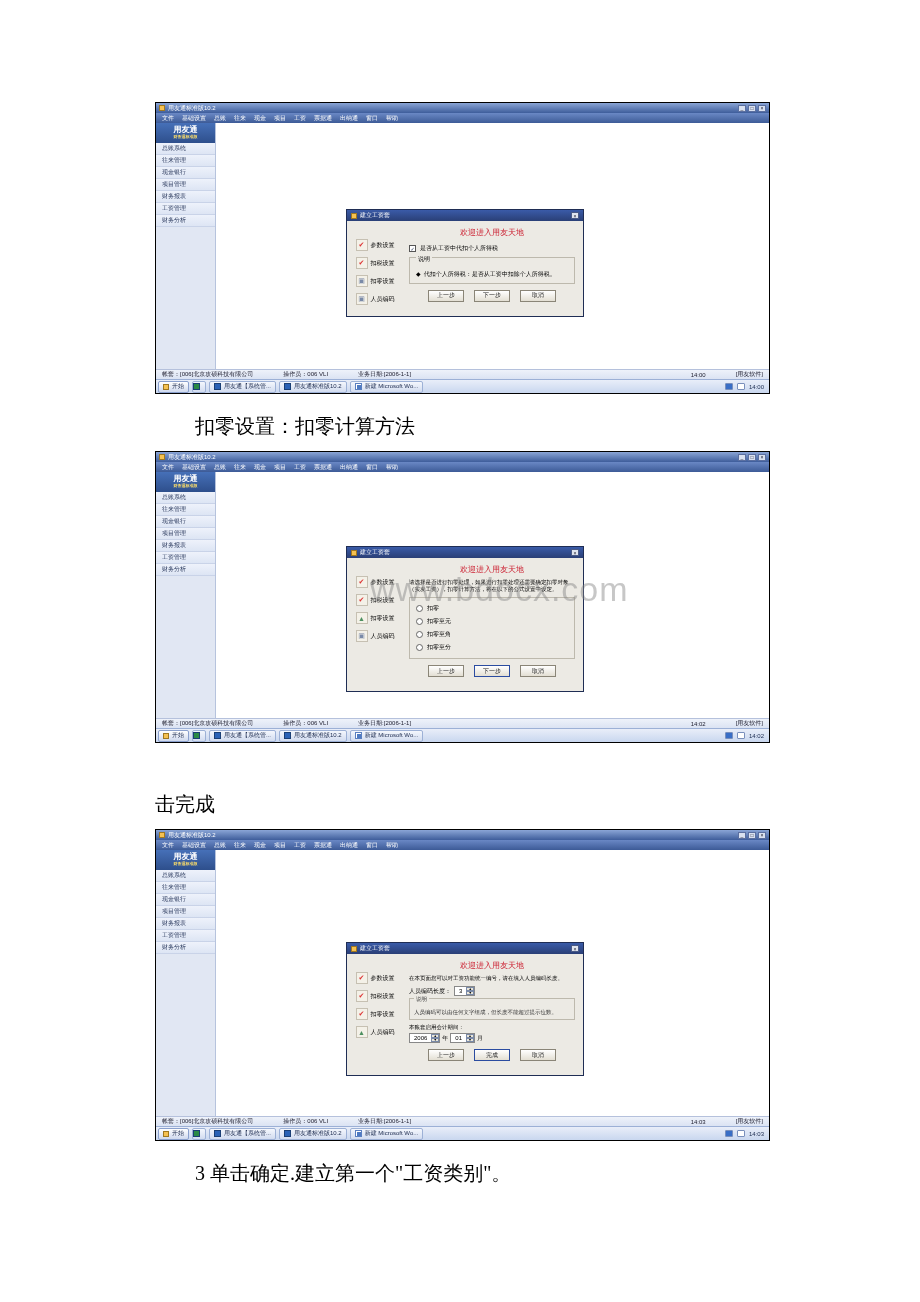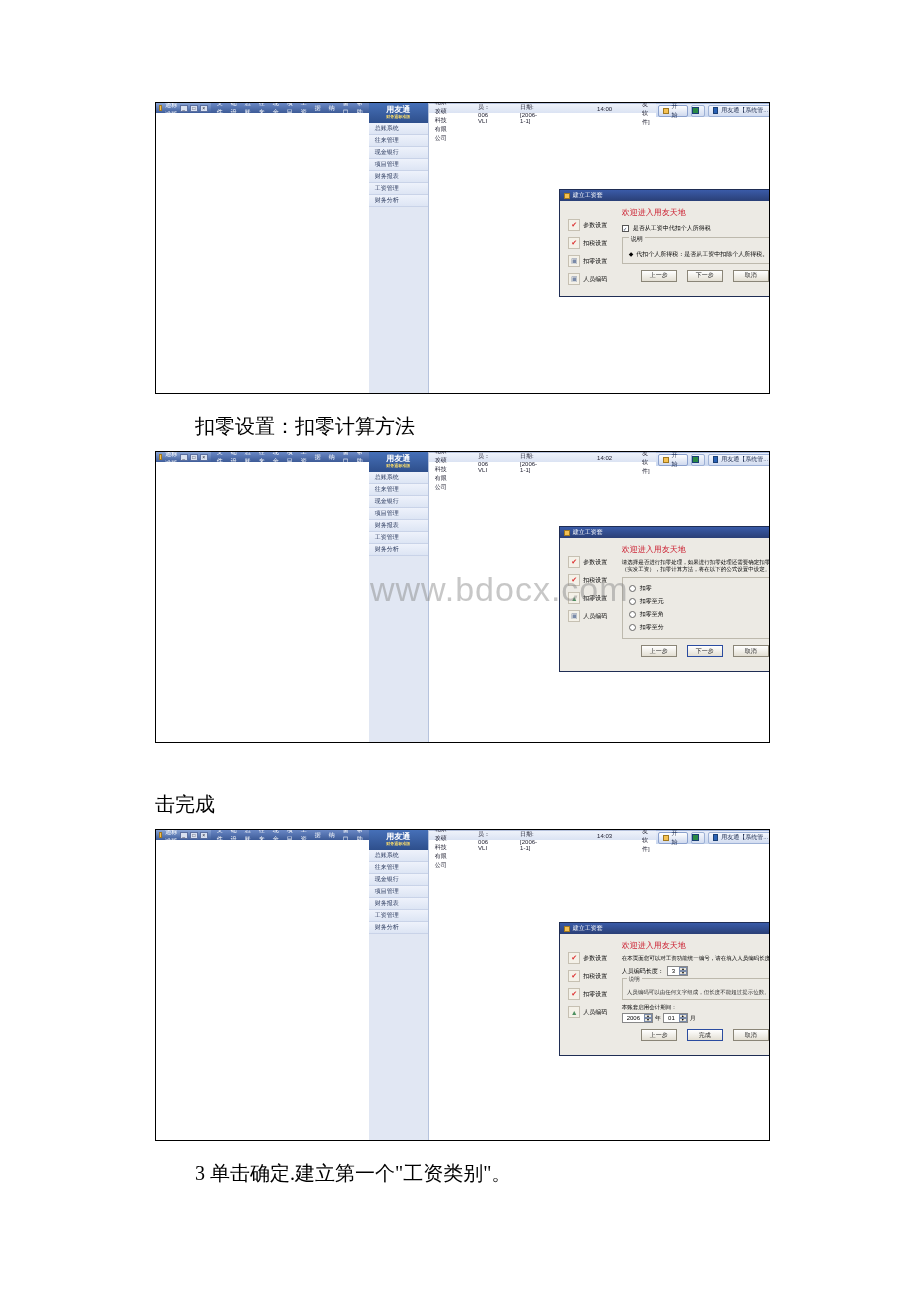--- a/index.html
+++ b/index.html
@@ -16,21 +16,21 @@
     border: 1px solid #000;
     margin-bottom: 18px;
     margin-top: 2px;
     position: relative;
   }
   .app-window {
     width: 100%;
     height: 290px;
     background: #ffffff;
     display: flex;
-    flex-direction: row;
+    flex-direction: column;
     font-family: "SimSun", Arial, sans-serif;
     font-size: 6px;
     position: relative;
     overflow: hidden;
   }
   .title-row {
     height: 10px;
     background: linear-gradient(#8aa5d6, #3e5d9b);
     display: flex;
     align-items: center;
@@ -124,21 +124,21 @@
     width: 12px; height: 12px; border: 1px solid #c6c0b2; background: #f4f1e8; display:flex;align-items:center;justify-content:center; font-size:7px;
   }
   .step-icon.check { color: #d33; }
   .step-icon.grey { color: #7a8aa8; }
   .step-icon.person { color: #4d9060; }
   .content-col {
     flex: 1;
     padding: 6px 8px 8px 6px;
     display: flex; flex-direction: column;
   }
-  .welcome { color: #c23; font-size: 8px; margin-bottom: 4px; }
+  .welcome { color: #c23; font-size: 8px; text-align: center; margin-bottom: 4px; }
   .field-group {
     border: 1px solid #bdb9ad;
     padding: 4px 6px;
     margin-top: 2px;
   }
   .field-group-flex { flex:1; display:flex; flex-direction:column; }
   .checkbox-line { display: flex; align-items: center; gap: 4px; margin: 2px 0; }
   .cb { width: 7px; height: 7px; border: 1px solid #555; background:#fff; display:inline-flex; align-items:center; justify-content:center; font-size:5px; color:#235; }
   .radio { width: 7px; height: 7px; border: 1px solid #666; border-radius: 50%; background:#fff; display:inline-flex; align-items:center; justify-content:center; }
   .bullet-line { display:flex; gap:3px; align-items:flex-start; line-height:1.3; }

